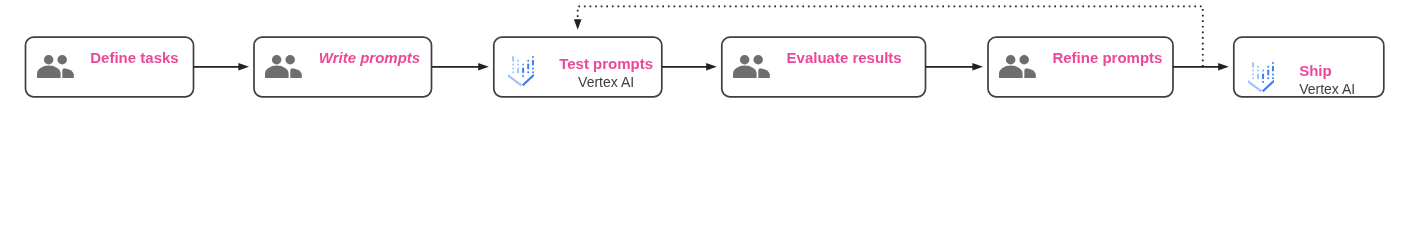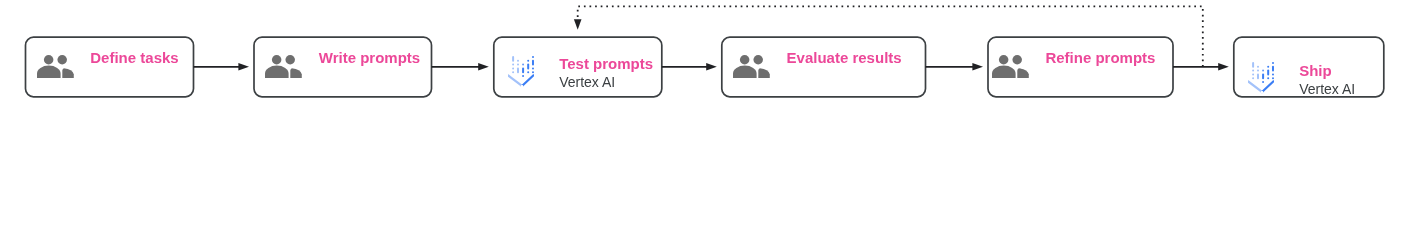--- a/index.html
+++ b/index.html
@@ -2,21 +2,21 @@
 <html><head>
 <meta charset="utf-8">
 <style>
   html,body{margin:0;padding:0;background:#ffffff;}
   body{width:1410px;height:114px;font-family:"Liberation Sans",sans-serif;overflow:hidden;}
   .stage{position:relative;width:1410px;height:114px;background:#fff;}
   .node{position:absolute;box-sizing:border-box;border-radius:10px;display:flex;align-items:center;}
   .ico{flex:0 0 auto;display:flex;align-items:center;justify-content:center;}
   .txt{display:flex;flex-direction:column;justify-content:center;}
   .title{font-size:15px;font-weight:bold;color:#ec4899;line-height:18.3px;letter-spacing:0px;white-space:nowrap;}
-  .sub{font-size:14px;color:#3c4043;line-height:18.3px;white-space:nowrap;}
+  .sub{font-size:14px;color:#3c4043;line-height:18.3px;white-space:nowrap;text-align:center;}
   .sub.empty{visibility:hidden;}
   .sub.empty:after{content:"\00a0";}
   svg{display:block;}
   #edges{position:absolute;left:0;top:0;pointer-events:none;}
 </style>
 </head>
 <body>
 
 <div class="stage">
   <svg id="boxes" width="1410" height="114" style="position:absolute;left:0;top:0">
@@ -49,21 +49,21 @@
             <circle cx="25.2" cy="4.75" r="4.75"></circle>
             <path d="M0 23.2 v-4.6 a11.8 8 0 0 1 23.6 0 v4.6 z"></path>
             <path d="M25.3 23.2 v-7.5 q0-1.6 1.6-2.4 a12 7 0 0 1 9.9 5.9 v4 z"></path>
           </svg>
         </div>
         <div class="txt">
           <div class="title">Define tasks</div>
           <div class="sub empty"></div>
         </div>
       </div>
-      <div class="node" style="left: 254px; top: 37.2px; width: 177px; height: 59.6px; padding-left: 11.4px;">
+      <div class="node" style="left: 254px; top: 37.2px; width: 177px; height: 59.6px; padding-left: 11.4px; font-style: italic;">
         <div class="ico" style="margin-right:16.6px;position:relative;top:-0.6px">
           <svg width="36.8" height="23.2" viewBox="0 0 36.8 23.2" fill="#6e6e6e">
             <circle cx="11.65" cy="4.75" r="4.75"></circle>
             <circle cx="25.2" cy="4.75" r="4.75"></circle>
             <path d="M0 23.2 v-4.6 a11.8 8 0 0 1 23.6 0 v4.6 z"></path>
             <path d="M25.3 23.2 v-7.5 q0-1.6 1.6-2.4 a12 7 0 0 1 9.9 5.9 v4 z"></path>
           </svg>
         </div>
         <div class="txt">
           <div class="title">Write prompts</div>
@@ -107,21 +107,21 @@
             <circle cx="25.2" cy="4.75" r="4.75"></circle>
             <path d="M0 23.2 v-4.6 a11.8 8 0 0 1 23.6 0 v4.6 z"></path>
             <path d="M25.3 23.2 v-7.5 q0-1.6 1.6-2.4 a12 7 0 0 1 9.9 5.9 v4 z"></path>
           </svg>
         </div>
         <div class="txt">
           <div class="title">Evaluate results</div>
           <div class="sub empty"></div>
         </div>
       </div>
-      <div class="node" style="left: 988px; top: 37.2px; width: 185px; height: 59.6px; padding-left: 4px;">
+      <div class="node" style="left: 988px; top: 37.2px; width: 185px; height: 59.6px; padding-left: 11px;">
         <div class="ico" style="margin-right:16.6px;position:relative;top:-0.6px">
           <svg width="36.8" height="23.2" viewBox="0 0 36.8 23.2" fill="#6e6e6e">
             <circle cx="11.65" cy="4.75" r="4.75"></circle>
             <circle cx="25.2" cy="4.75" r="4.75"></circle>
             <path d="M0 23.2 v-4.6 a11.8 8 0 0 1 23.6 0 v4.6 z"></path>
             <path d="M25.3 23.2 v-7.5 q0-1.6 1.6-2.4 a12 7 0 0 1 9.9 5.9 v4 z"></path>
           </svg>
         </div>
         <div class="txt">
           <div class="title">Refine prompts</div>

